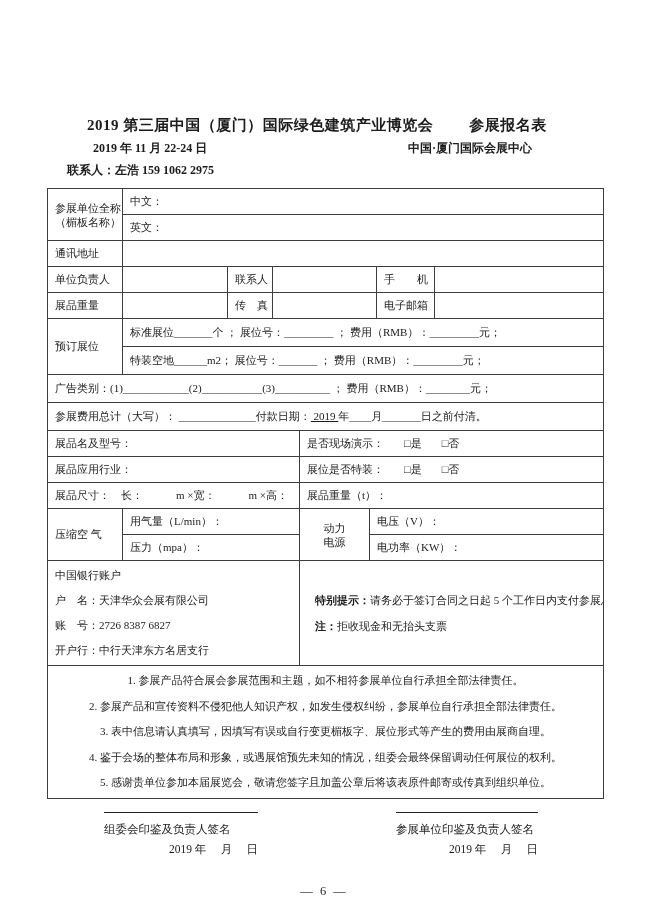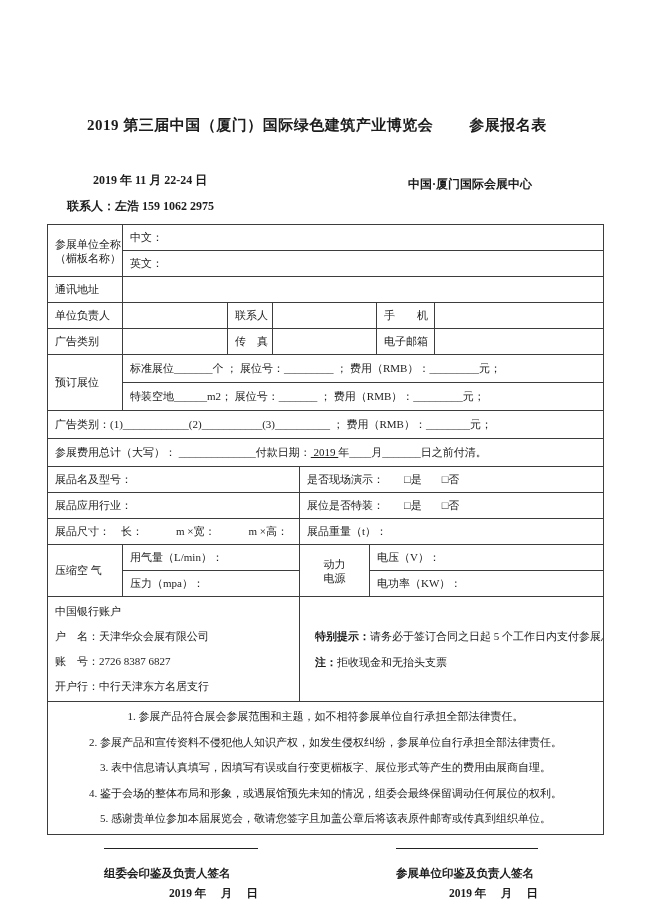--- a/index.html
+++ b/index.html
@@ -15,24 +15,24 @@
   
   .header { width:557px; margin-left:47px; }
   .h-title {
     display:flex; margin-left:40px;
     font-size:15px; font-weight:bold; letter-spacing:0.5px;
     white-space:nowrap;
   }
   .h-title .gap { width:36px; }
   .h-row { display:flex; justify-content:space-between; margin-top:5px;
            font-size:12px; font-weight:bold; }
-  .h-row .l1 { margin-left:46px;margin-top:32px; }
+  .h-row .l1 { margin-left:46px; }
   .h-row .l2 { margin-left:20px; }
   .h-right { width:212px; }
-  .h-right.indent { padding-left:16px;margin-top:36px; }
+  .h-right.indent { padding-left:16px; }
 
   
   table.form {
     width:557px; margin:9px 0 0 47px;
     border-collapse:collapse; table-layout:fixed;
     font-size:11px;
   }
   table.form td {
     border:1px solid #3d3d3d;
     padding:2px 7px;
@@ -51,21 +51,21 @@
   td.bank { vertical-align:top; padding:6px 8px;margin-top:17px; }
   td.bank div { line-height:25px; }
   td.notice { vertical-align:top; padding:4px 8px; white-space:normal; }
   td.notice .para { line-height:26px; text-align:justify; }
   td.notice .note { line-height:26px; }
   td.terms { vertical-align:top; padding:3px 8px; white-space:normal; }
   td.terms div { line-height:25.5px;text-align:center; }
 
   
   .footer { display:flex; width:557px; margin:13px 0 0 47px; font-size:11.5px; }
-  .sig { border-top:1.5px solid #222; padding-top:17px;font-weight:bold; }
+  .sig { border-top:1.5px solid #222; padding-top:9px; }
   .sig-left  { width:154px; margin-left:57px; }
   .sig-right { width:142px; margin-left:138px; }
   .sig .date { margin-top:5px; padding-left:6px;text-align:right; }
   .pagenum { text-align:center; font-size:12.5px; margin-top:27px; letter-spacing:2px; }
 </style>
 </head>
 <body>
 
 <div class="page">
 
@@ -116,21 +116,21 @@
     <tr class="r26">
       <td class="lbl">单位负责人</td>
       <td></td>
       <td>联系人</td>
       <td colspan="3"></td>
       <td>手　　机</td>
       <td></td>
     </tr>
 
     <tr class="r26">
-      <td class="lbl">广告类别</td>
+      <td class="lbl">展品重量</td>
       <td></td>
       <td>传　真</td>
       <td colspan="3"></td>
       <td>电子邮箱</td>
       <td></td>
     </tr>
 
     <tr class="r28">
       <td rowspan="2" class="lbl">预订展位</td>
       <td colspan="7">标准展位_______个 ；  展位号：_________ ；  费用（RMB）：_________元；</td>

